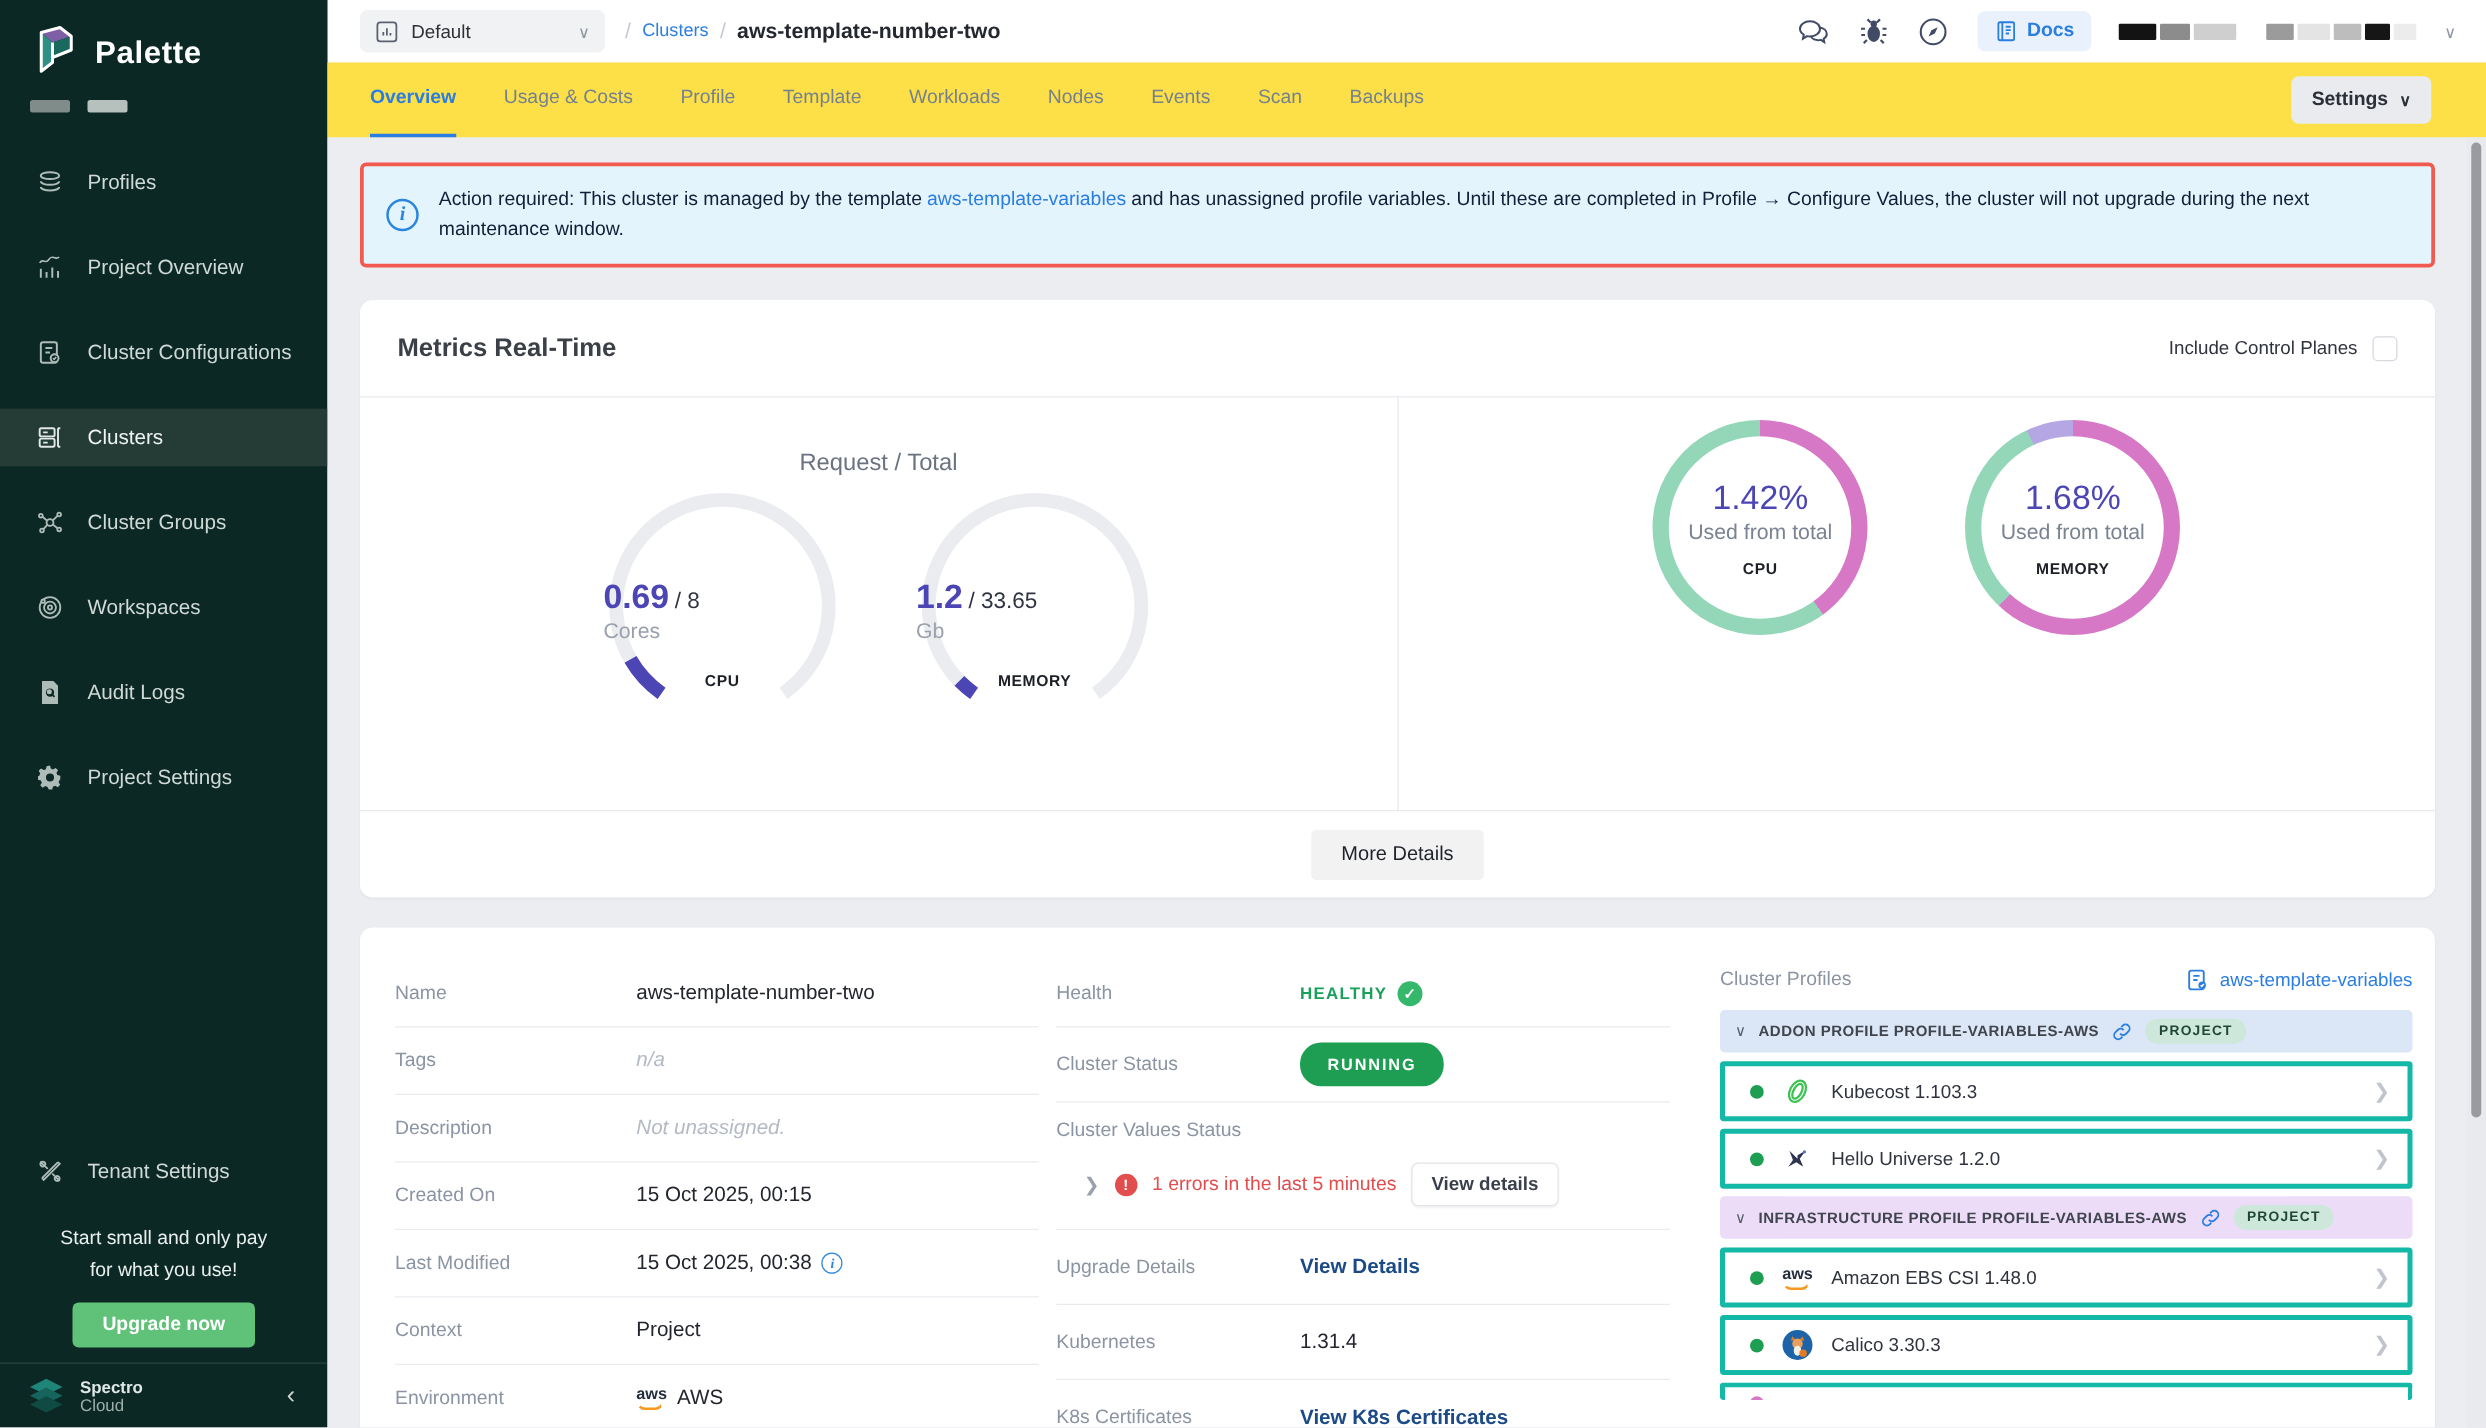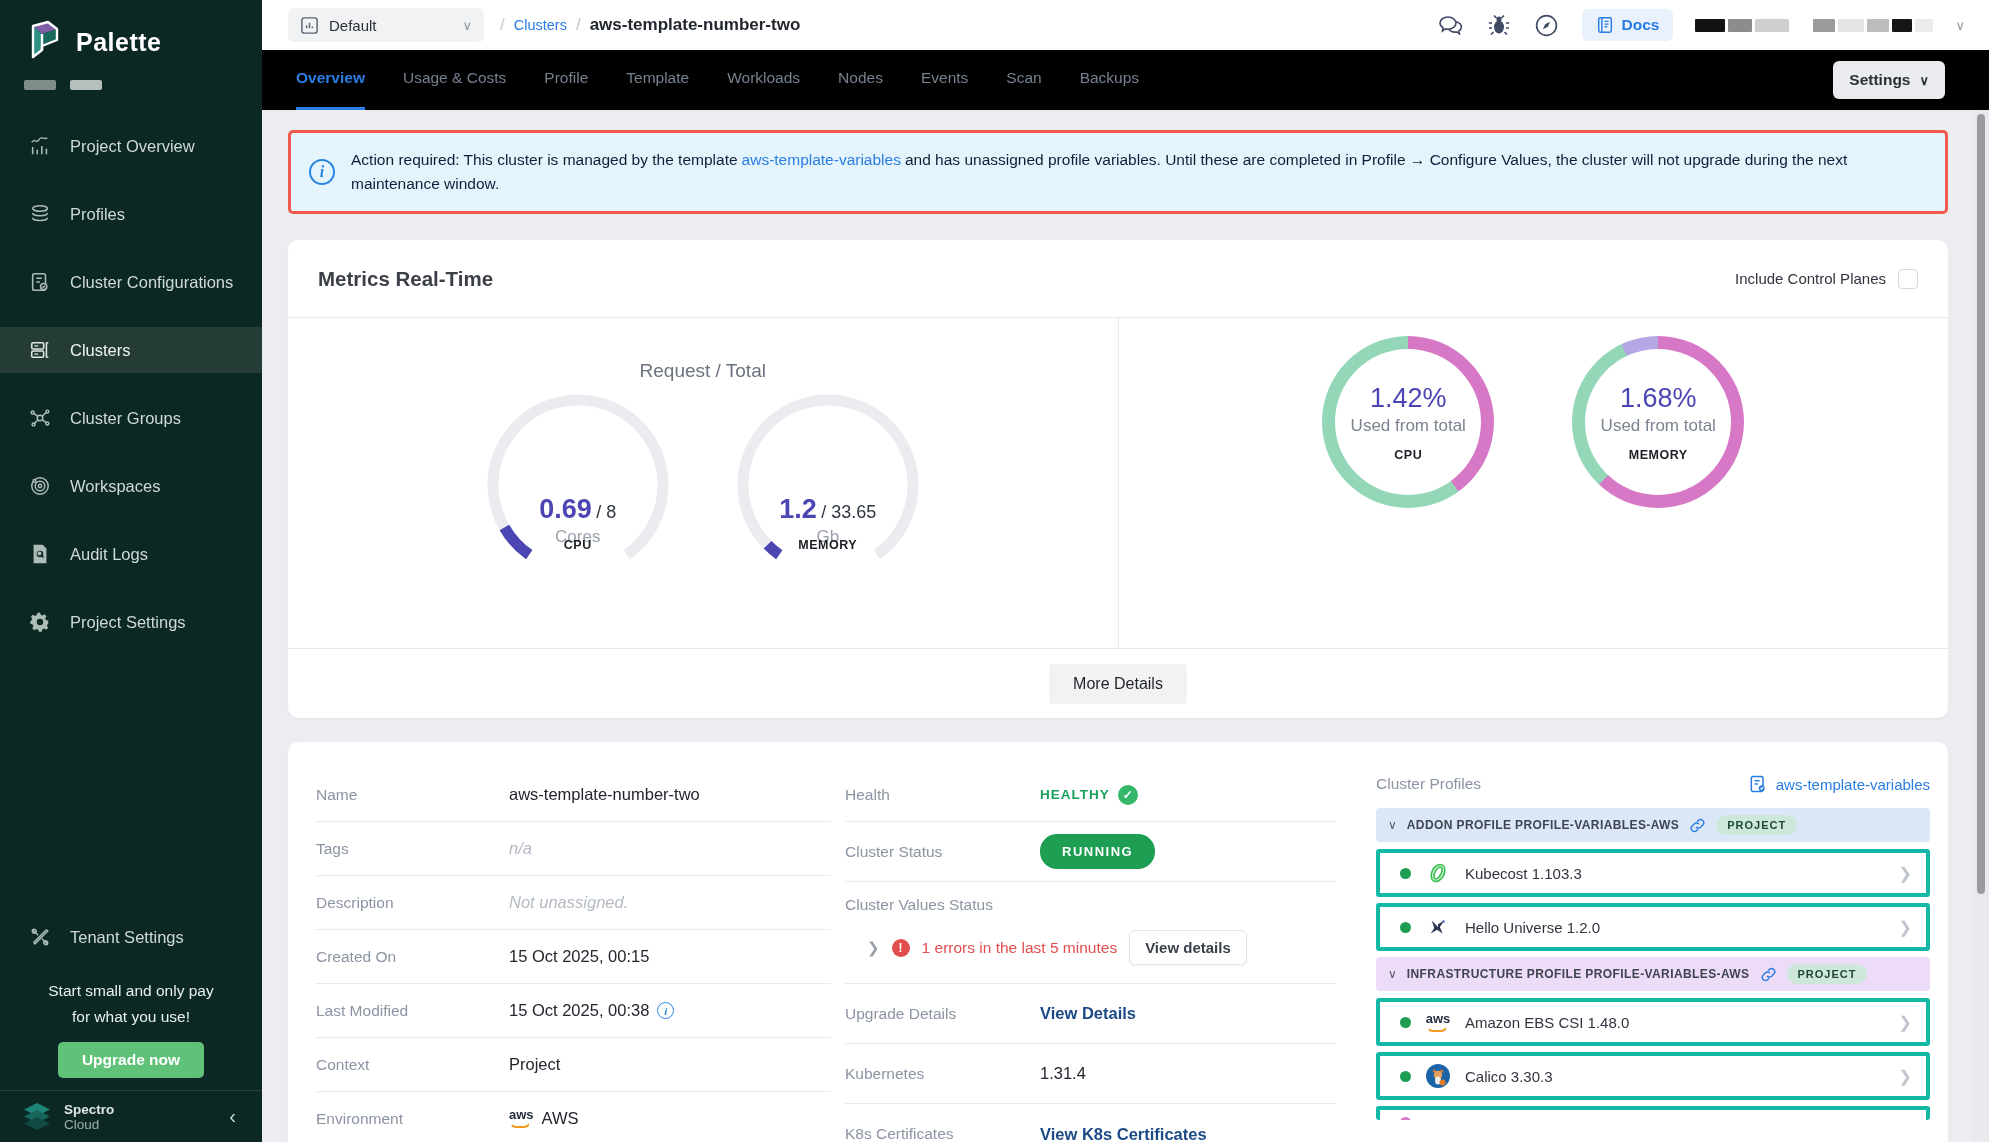--- a/index.html
+++ b/index.html
@@ -47,21 +47,21 @@
   .crumb-sep { color:#c3c8d2; font-size:17px; }
   .crumb-link { color:#2a7de1; font-size:14.5px; cursor:pointer; }
   .crumb-current { color:#23272f; font-size:17px; font-weight:600; }
   .top-right { margin-left:auto; display:flex; align-items:center; gap:22px; }
   .top-icon { width:26px; height:26px; color:#414b66; display:flex; align-items:center; justify-content:center; cursor:pointer; }
   .docs-btn { display:flex; align-items:center; gap:8px; background:#e8f1fc; border-radius:6px; padding:7px 14px;
               color:#2a7de1; font-size:15.5px; font-weight:600; border:none; cursor:pointer; }
   .user-redacted { display:flex; align-items:center; gap:3px; }
   .ur { height:13px; border-radius:1px; }
 
-  .tabbar { position:relative; height:60px; background:#000000; display:flex; align-items:flex-end; padding:0 0 0 34px; }
+  .tabbar { position:relative; height:60px; background:#fde047; display:flex; align-items:flex-end; padding:0 0 0 34px; }
   .tab { font-size:15.5px; color:#76818f; padding:0 0 20px 0; margin-right:38px; cursor:pointer; border-bottom:3px solid transparent; }
   .tab.active { color:#2a7de1; font-weight:700; border-bottom-color:#2a7de1; }
   .settings-btn { position:absolute; right:44px; top:11px; display:flex; align-items:center; gap:9px;
                   background:#e9ebee; border:none; border-radius:6px; padding:10px 16px; font-size:15.5px;
                   color:#2b2f38; font-weight:600; cursor:pointer; font-family:inherit; }
   .settings-btn .chev { color:#2b2f38; }
 
   .content { position:relative; flex:1; background:#ecedf1; overflow:hidden; padding:20px 41px 0 26px; }
 
   
@@ -82,21 +82,21 @@
   .icp-label { font-size:15px; color:#30343f; }
   .checkbox { width:20px; height:20px; border:1.5px solid #d6d9e0; border-radius:4px; background:#fff; cursor:pointer; }
 
   .mc-panels { display:flex; height:330px; }
   .panel { flex:1; position:relative; }
   .panel-left { border-right:1px solid #e9eaee; }
   .panel-title { text-align:center; padding-top:42px; font-size:19px; color:#6b7280; }
   .gauge-row { display:flex; justify-content:center; gap:60px; margin-top:8px; }
   .gauge-wrap { position:relative; width:190px; height:190px; }
   .gauge-wrap svg { position:absolute; inset:0; }
-  .gauge-center { position:absolute; left:0; right:0; top:72px; text-align:center;margin-top:32px; }
+  .gauge-center { position:absolute; left:0; right:0; top:72px; text-align:left; }
   .g-value { font-size:27px; font-weight:700; color:#4c45b4; }
   .g-total { font-size:18px; color:#2f3442; }
   .g-unit { font-size:17px; color:#9aa1ad; margin-top:2px; }
   .g-label { position:absolute; left:0; right:0; top:148px; text-align:center; font-size:12.5px;
              font-weight:700; letter-spacing:.5px; color:#1c1f26; }
 
   .donut-row { display:flex; justify-content:center; gap:78px; margin-top:18px; }
   .donut { position:relative; width:172px; height:172px; border-radius:50%; background:#eee; }
   .donut-hole { position:absolute; inset:13px; background:#fff; border-radius:50%;
                 display:flex; flex-direction:column; align-items:center; justify-content:center; }
@@ -187,34 +187,34 @@
     </div>
     <div class="redacted-row">
       <span class="redacted-chip rc1"></span>
       <span class="redacted-chip rc2"></span>
     </div>
 
     <nav class="menu">
       <div class="menu-item">
         <span class="mi-icon">
           <svg width="22" height="22" viewBox="0 0 24 24" fill="none" stroke="currentColor" stroke-width="1.7">
+            <ellipse cx="12" cy="6" rx="8" ry="3"></ellipse>
+              <path d="M4 11c0 1.7 3.6 3 8 3s8-1.3 8-3M4 16c0 1.7 3.6 3 8 3s8-1.3 8-3"></path>
+          </svg>
+          </span>
+        <span>Profiles</span>
+      </div>
+      <div class="menu-item">
+        <span class="mi-icon">
+          <svg width="22" height="22" viewBox="0 0 24 24" fill="none" stroke="currentColor" stroke-width="1.7">
             <path d="M4 21v-8M9 21v-5M14 21v-9M19 21v-6"></path>
               <path d="M3 8c3-5 5 2 8-3s5 1 9-2" stroke-width="1.4"></path>
           </svg>
           </span>
         <span>Project Overview</span>
-      </div>
-      <div class="menu-item">
-        <span class="mi-icon">
-          <svg width="22" height="22" viewBox="0 0 24 24" fill="none" stroke="currentColor" stroke-width="1.7">
-            <ellipse cx="12" cy="6" rx="8" ry="3"></ellipse>
-              <path d="M4 11c0 1.7 3.6 3 8 3s8-1.3 8-3M4 16c0 1.7 3.6 3 8 3s8-1.3 8-3"></path>
-          </svg>
-          </span>
-        <span>Profiles</span>
       </div>
       <div class="menu-item">
         <span class="mi-icon">
           <svg width="22" height="22" viewBox="0 0 24 24" fill="none" stroke="currentColor" stroke-width="1.7">
             <rect x="4" y="3" width="14" height="18" rx="2"></rect>
               <path d="M8 8h6M8 12h4"></path>
             <circle cx="16" cy="17" r="3.4" fill="#0c2824" stroke="currentColor"></circle>
               <path d="M14.6 17l1 1 1.8-2" stroke-width="1.4"></path>
           </svg>
           </span>

